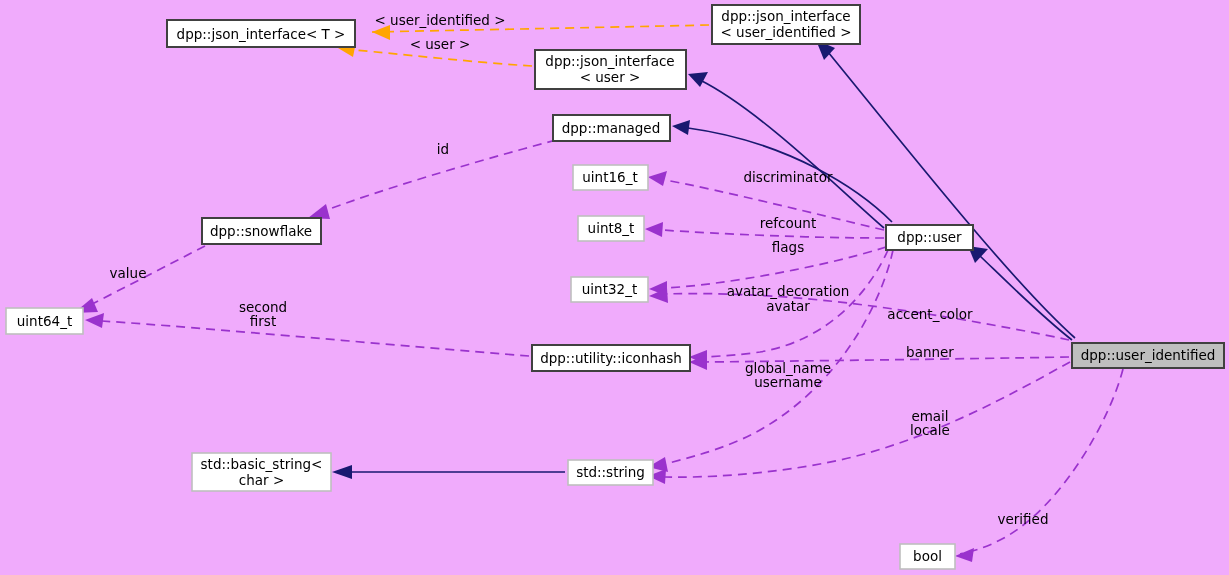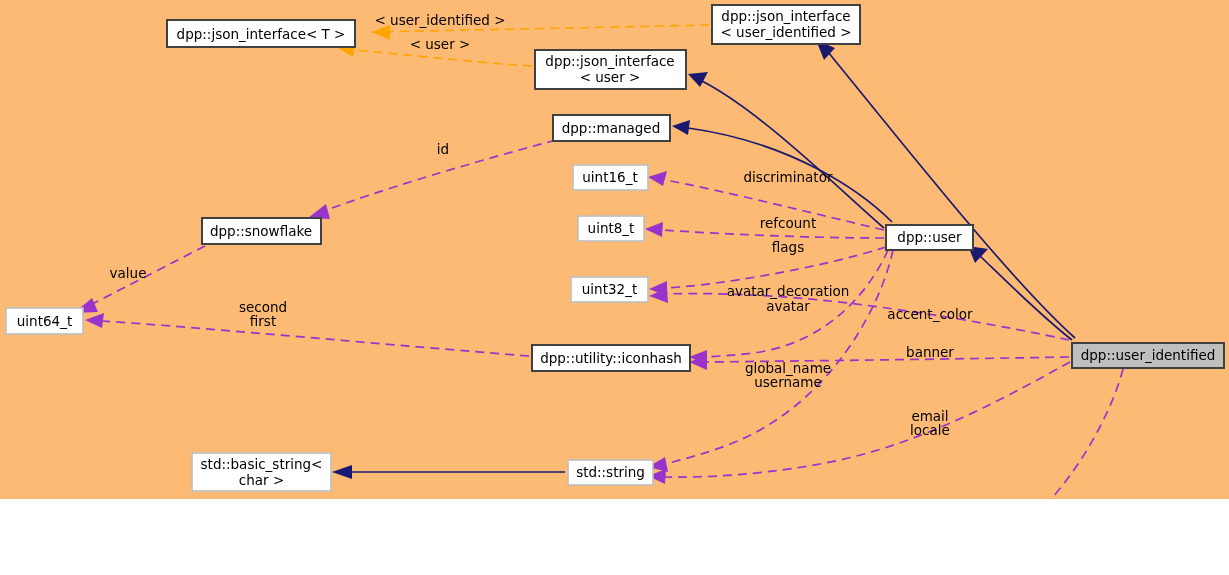--- a/index.html
+++ b/index.html
@@ -6,22 +6,22 @@
     margin: 0;
     padding: 0;
     background: #ffffff;
   }
   body {
     font-family: "DejaVu Sans", "Liberation Sans", sans-serif;
   }
   #diagram-root {
     position: relative;
     width: 1229px;
-    height: 499px;
-    background: #fdba74;
+    height: 575px;
+    background: #f0abfc;
     overflow: hidden;
   }
   svg#graph {
     display: block;
     width: 1229px;
     height: 575px;
   }
   .node-label {
     font-family: "DejaVu Sans", "Liberation Sans", sans-serif;
     font-size: 13.5px;

